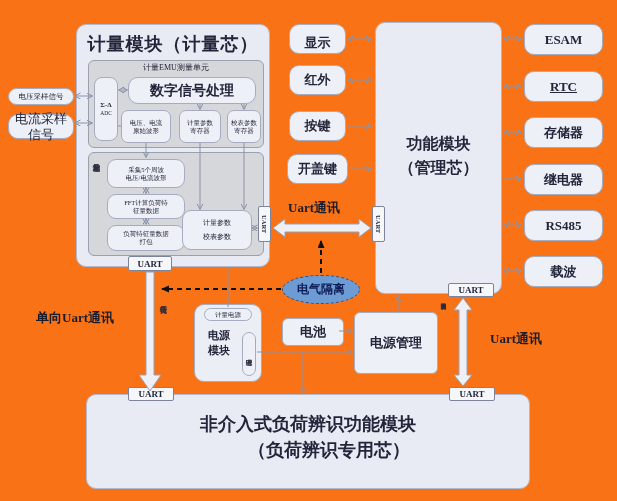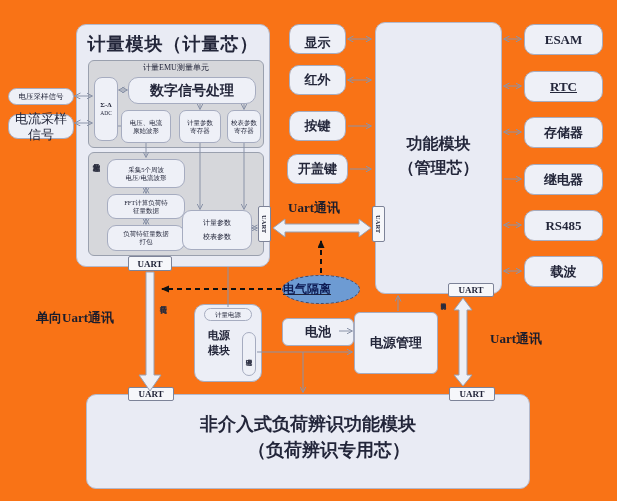--- a/index.html
+++ b/index.html
@@ -116,40 +116,40 @@
     <span class="b" style="font-size:13px;">继电器</span>
   </div>
   <div class="box pill" style="left:524px;top:210px;width:79px;height:31px;">
     <span class="b" style="font-size:13px;">RS485</span>
   </div>
   <div class="box pill" style="left:524px;top:256px;width:79px;height:31px;">
     <span class="b" style="font-size:13px;">载波</span>
   </div>
 
   <div class="abs" style="left:282px;top:275px;width:78px;height:29px;border-radius:50%;
-              background:#6d9bd3;border:1.5px dashed #3c4c76;display:flex;align-items:center;text-decoration:underline;">
+              background:#6d9bd3;border:1.5px dashed #3c4c76;display:flex;align-items:center;justify-content:center;">
     <span class="b" style="font-size:12px;color:#0e1c55;">电气隔离</span>
   </div>
 
   <div class="abs b" style="left:36px;top:309px;font-size:13px;color:#1b1d2c;">单向Uart通讯</div>
   <div class="abs vcjk" style="left:158px;top:300px;font-size:7.5px;color:#2a2d3e;">负荷特征量</div>
 
   <div class="box" style="left:194px;top:304px;width:68px;height:78px;border-radius:10px;background:#eceef6;"></div>
   <div class="box pill" style="left:204px;top:308px;width:48px;height:13px;font-size:6.5px;border-radius:7px;">
     <span>计量电源</span>
   </div>
   <div class="abs b" style="left:196px;top:328px;width:46px;text-align:center;font-size:11px;line-height:1.35;">
     <div>电源</div>
     <div>模块</div>
   </div>
   <div class="box pill vcjk" style="left:242px;top:332px;width:14px;height:44px;font-size:6.5px;border-radius:7px;">
     <span class="vcjk">管理电源</span>
   </div>
 
-  <div class="box" style="left:282px;top:318px;width:72px;height:28px;border-radius:6px;">
+  <div class="box" style="left:282px;top:318px;width:62px;height:28px;border-radius:6px;">
     <span class="b" style="font-size:13px;">电池</span>
   </div>
   <div class="box" style="left:354px;top:312px;width:84px;height:62px;border-radius:6px;">
     <span class="b" style="font-size:13px;">电源管理</span>
   </div>
 
   <div class="abs vcjk" style="left:441px;top:299px;font-size:5.5px;color:#2a2d3e;">负荷辨识模块交互数据</div>
   <div class="abs b" style="left:490px;top:330px;font-size:13px;color:#1b1d2c;">Uart通讯</div>
 
   <div class="box module" style="left:86px;top:394px;width:444px;height:95px;"></div>

